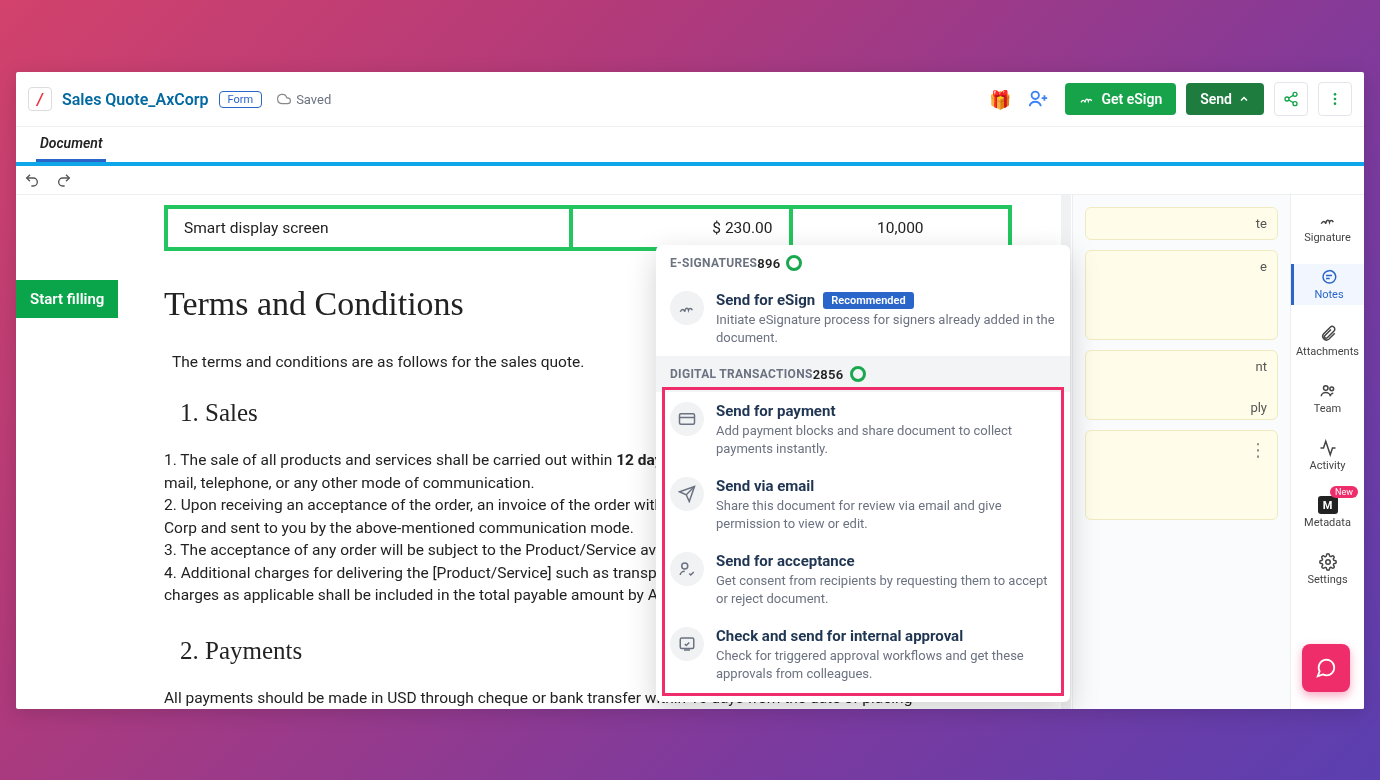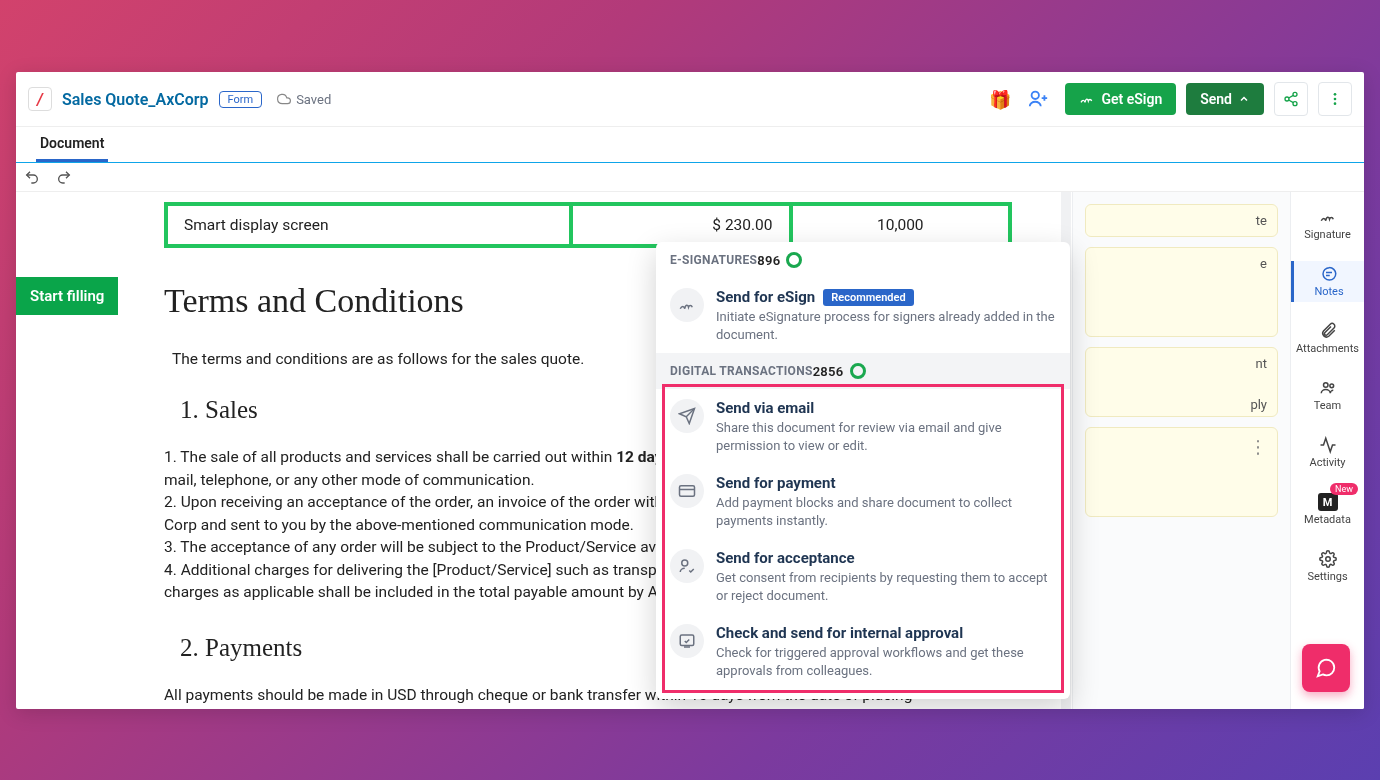--- a/index.html
+++ b/index.html
@@ -15,21 +15,21 @@
   }
   .topbar { display: flex; align-items: center; padding: 10px 12px; gap: 10px; border-bottom: 1px solid #eee; }
   .logo-box { width: 24px; height: 24px; border: 1px solid #ddd; border-radius: 4px; display:flex; align-items:center; justify-content:center; color:#e63946; font-style: italic; font-weight:700; }
   .doc-title { font-size: 16px; font-weight: 600; color: #0369a1; }
   .form-badge { border: 1px solid #2a66c9; color:#2a66c9; font-size:11px; padding:1px 8px; border-radius:4px; }
   .saved { color:#6b7280; font-size:13px; display:flex; align-items:center; gap:4px; margin-left:4px;}
   .spacer { flex:1; }
   .icon-btn { width:34px; height:34px; border:1px solid #e2e6ea; border-radius:4px; display:flex; align-items:center; justify-content:center; background:#fff; cursor:pointer; }
   .btn-green { background:#16a34a; color:#fff; border:none; border-radius:4px; padding:8px 14px; font-size:14px; font-weight:600; display:flex; align-items:center; gap:6px; cursor:pointer; }
   .btn-darkgreen { background:#1e7c3e; color:#fff; border:none; border-radius:4px; padding:8px 14px; font-size:14px; font-weight:600; display:flex; align-items:center; gap:6px; cursor:pointer; }
-  .tabs-row { display:flex; padding:0 20px; border-bottom:1px solid #0ea5e9; }
+  .tabs-row { display:flex; padding:0 20px; border-bottom:4px solid #0ea5e9;font-style:italic; }
   .tab { padding:8px 4px; font-size:14px; color:#222; font-weight:600; border-bottom:3px solid #2a66c9; }
   .toolbar-row { display:flex; align-items:center; gap:16px; padding:6px 8px; border-bottom:1px solid #eee; color:#555; }
   .body-area { flex:1; display:flex; overflow:hidden; position:relative; }
   .start-filling { position:absolute; left:0; top:85px; background:#0aa54a; color:#fff; padding:10px 14px; font-size:15px; font-weight:600; z-index:2; }
   .doc-content { flex:1; padding:10px 60px 0 148px; overflow:hidden; color:#222; font-size:15.5px; line-height:1.45; }
   .doc-content table { width:100%; border-collapse:collapse; margin-bottom:28px; }
   .doc-content td { border:4px solid #22c55e; padding:8px 16px; }
   .doc-content h1 { font-family: Georgia, "Times New Roman", serif; font-weight:400; font-size:34px; margin:6px 0 22px 0; }
   .doc-content .intro { margin:0 0 22px 8px; }
   .doc-content h2 { font-family: Georgia, "Times New Roman", serif; font-weight:400; font-size:25px; margin:0 0 18px 16px; }
@@ -288,39 +288,39 @@
       <div class="dd-head gray">
         <span>DIGITAL TRANSACTIONS</span>
         <span class="dd-count">
             <span>2856</span>
             <span class="dd-ring"></span>
           </span>
       </div>
       <div class="dd-item">
         <div class="dd-icon">
             <svg width="18" height="18" viewBox="0 0 24 24" fill="none" stroke="#6b7280" stroke-width="2">
+              <rect x="2" y="5" width="20" height="14" rx="2"></rect>
+              <path d="M2 10h20"></path>
+            </svg>
+          </div>
+        <div>
+          <div class="dd-title">Send for payment</div>
+          <div class="dd-desc">Add payment blocks and share document to collect payments instantly.</div>
+        </div>
+      </div>
+      <div class="dd-item">
+        <div class="dd-icon">
+            <svg width="18" height="18" viewBox="0 0 24 24" fill="none" stroke="#6b7280" stroke-width="2">
               <path d="M22 2L11 13"></path>
               <path d="M22 2l-7 20-4-9-9-4 20-7z"></path>
             </svg>
           </div>
         <div>
           <div class="dd-title">Send via email</div>
           <div class="dd-desc">Share this document for review via email and give permission to view or edit.</div>
-        </div>
-      </div>
-      <div class="dd-item">
-        <div class="dd-icon">
-            <svg width="18" height="18" viewBox="0 0 24 24" fill="none" stroke="#6b7280" stroke-width="2">
-              <rect x="2" y="5" width="20" height="14" rx="2"></rect>
-              <path d="M2 10h20"></path>
-            </svg>
-          </div>
-        <div>
-          <div class="dd-title">Send for payment</div>
-          <div class="dd-desc">Add payment blocks and share document to collect payments instantly.</div>
         </div>
       </div>
       <div class="dd-item">
         <div class="dd-icon">
             <svg width="18" height="18" viewBox="0 0 24 24" fill="none" stroke="#6b7280" stroke-width="2">
               <circle cx="9" cy="8" r="4"></circle>
               <path d="M3 20c0-3 3-5 6-5"></path>
               <path d="M15 18l2 2 4-4"></path>
             </svg>
           </div>

